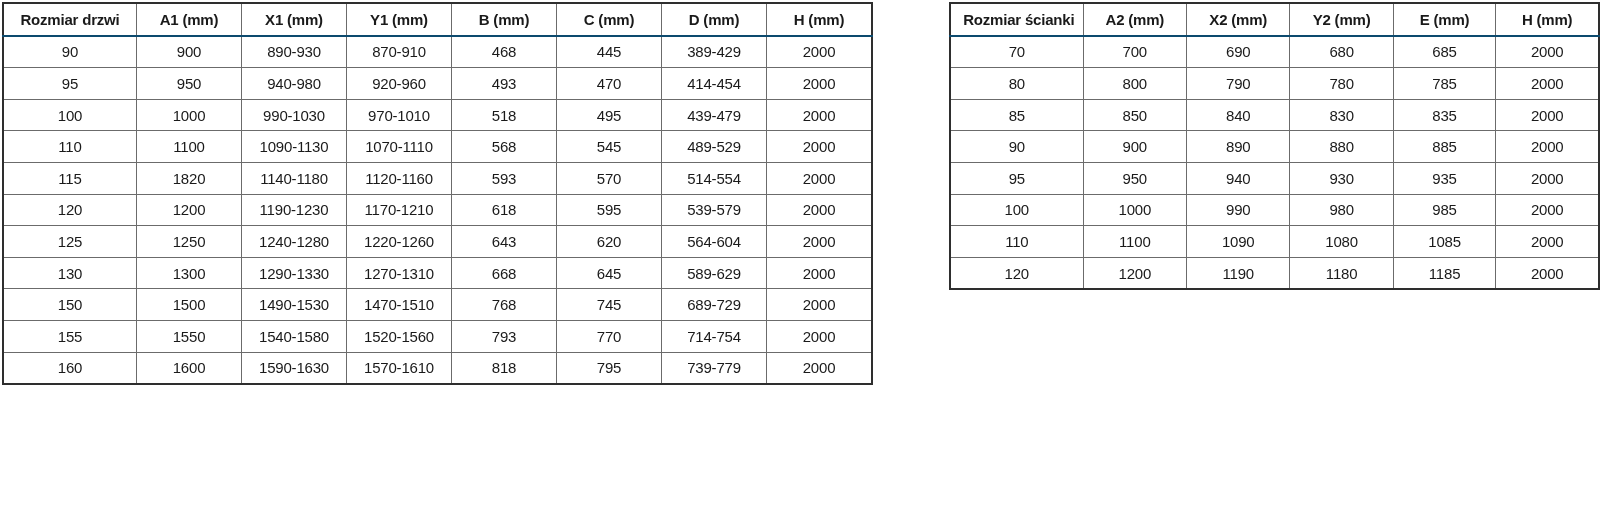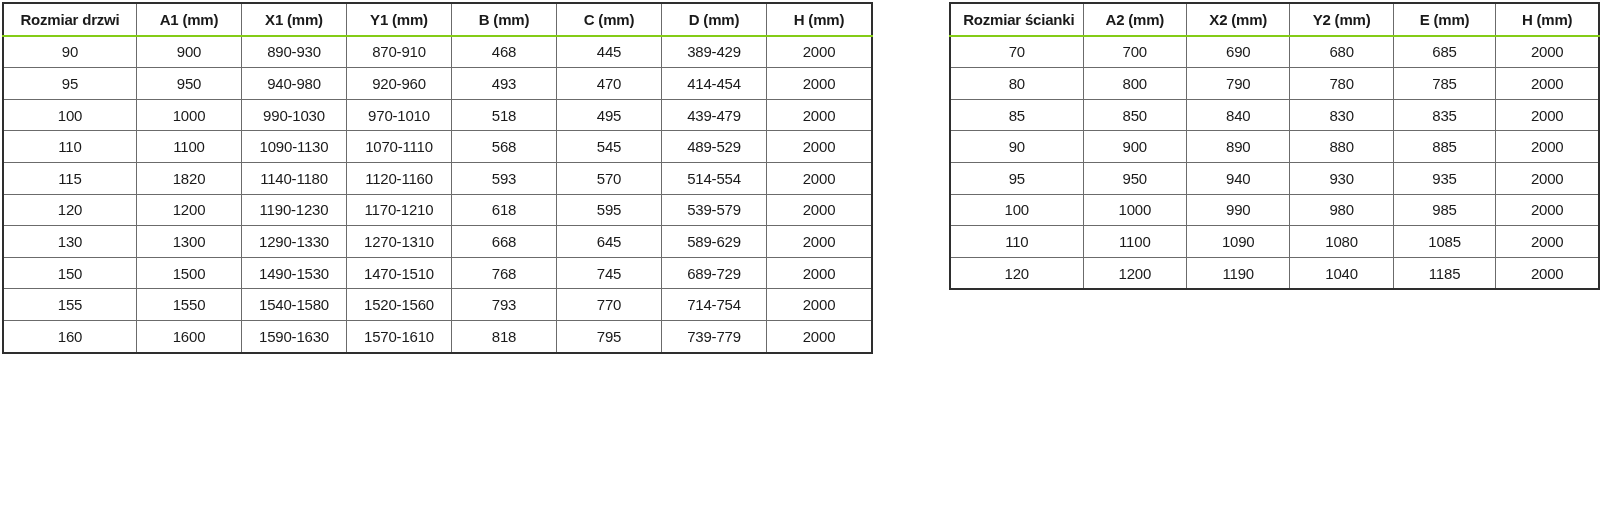--- a/index.html
+++ b/index.html
@@ -30,21 +30,21 @@
     padding: 0 2px;
     height: 30.6px;
     font-size: 15px;
     letter-spacing: -0.2px;
     color: #1a1a1a;
     white-space: nowrap;
     overflow: hidden;
   }
   table.spec-table th {
     font-weight: bold;
-    border-bottom: 2px solid #84cc16;
+    border-bottom: 2px solid #0c4a6e;
   }
   
   #door-table { left: 2px; top: 2px; }
   #door-table th { width: 100px; }
   #door-table th:first-child { width: 128px; }
   
   #wall-table { left: 949px; top: 2px; }
   #wall-table th { width: 103px; }
   #wall-table th:first-child { width: 125px; padding-left: 6px; }
 </style>
@@ -120,20 +120,30 @@
           <td>120</td>
           <td>1200</td>
           <td>1190-1230</td>
           <td>1170-1210</td>
           <td>618</td>
           <td>595</td>
           <td>539-579</td>
           <td>2000</td>
         </tr>
         <tr>
+          <td>125</td>
+          <td>1250</td>
+          <td>1240-1280</td>
+          <td>1220-1260</td>
+          <td>643</td>
+          <td>620</td>
+          <td>564-604</td>
+          <td>2000</td>
+        </tr>
+        <tr>
           <td>130</td>
           <td>1300</td>
           <td>1290-1330</td>
           <td>1270-1310</td>
           <td>668</td>
           <td>645</td>
           <td>589-629</td>
           <td>2000</td>
         </tr>
         <tr>
@@ -233,19 +243,19 @@
           <td>1100</td>
           <td>1090</td>
           <td>1080</td>
           <td>1085</td>
           <td>2000</td>
         </tr>
         <tr>
           <td>120</td>
           <td>1200</td>
           <td>1190</td>
-          <td>1040</td>
+          <td>1180</td>
           <td>1185</td>
           <td>2000</td>
         </tr>
       </tbody>
     </table>
 </div>
 
 </body></html>

